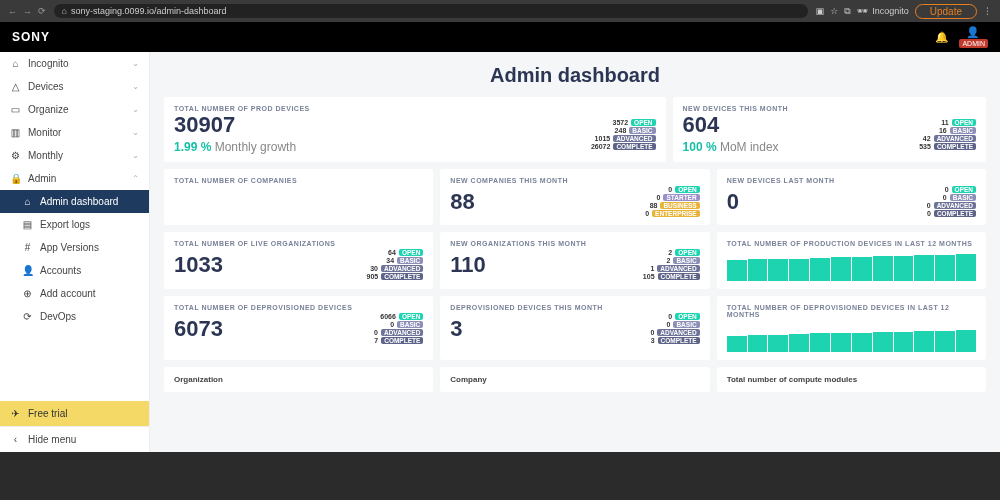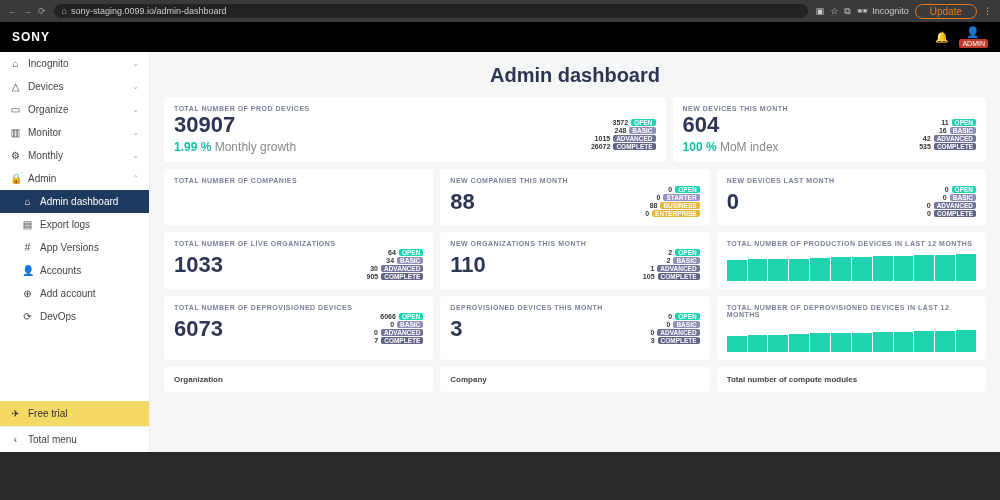--- a/index.html
+++ b/index.html
@@ -178,21 +178,21 @@
               <span>DevOps</span>
             </div>
           </div>
         </div>
       <div class="free-trial">
         <span class="ico">✈</span>
         <span>Free trial</span>
       </div>
       <div class="hide-menu">
         <span class="ico">‹</span>
-        <span>Total menu</span>
+        <span>Hide menu</span>
       </div>
     </div>
 
     <div class="content">
       <div class="page-title">Admin dashboard</div>
 
       <div class="grid row1" id="row1">
           <div class="card">
             <div class="card-title">TOTAL NUMBER OF PROD DEVICES</div>
             <div class="card-body">

